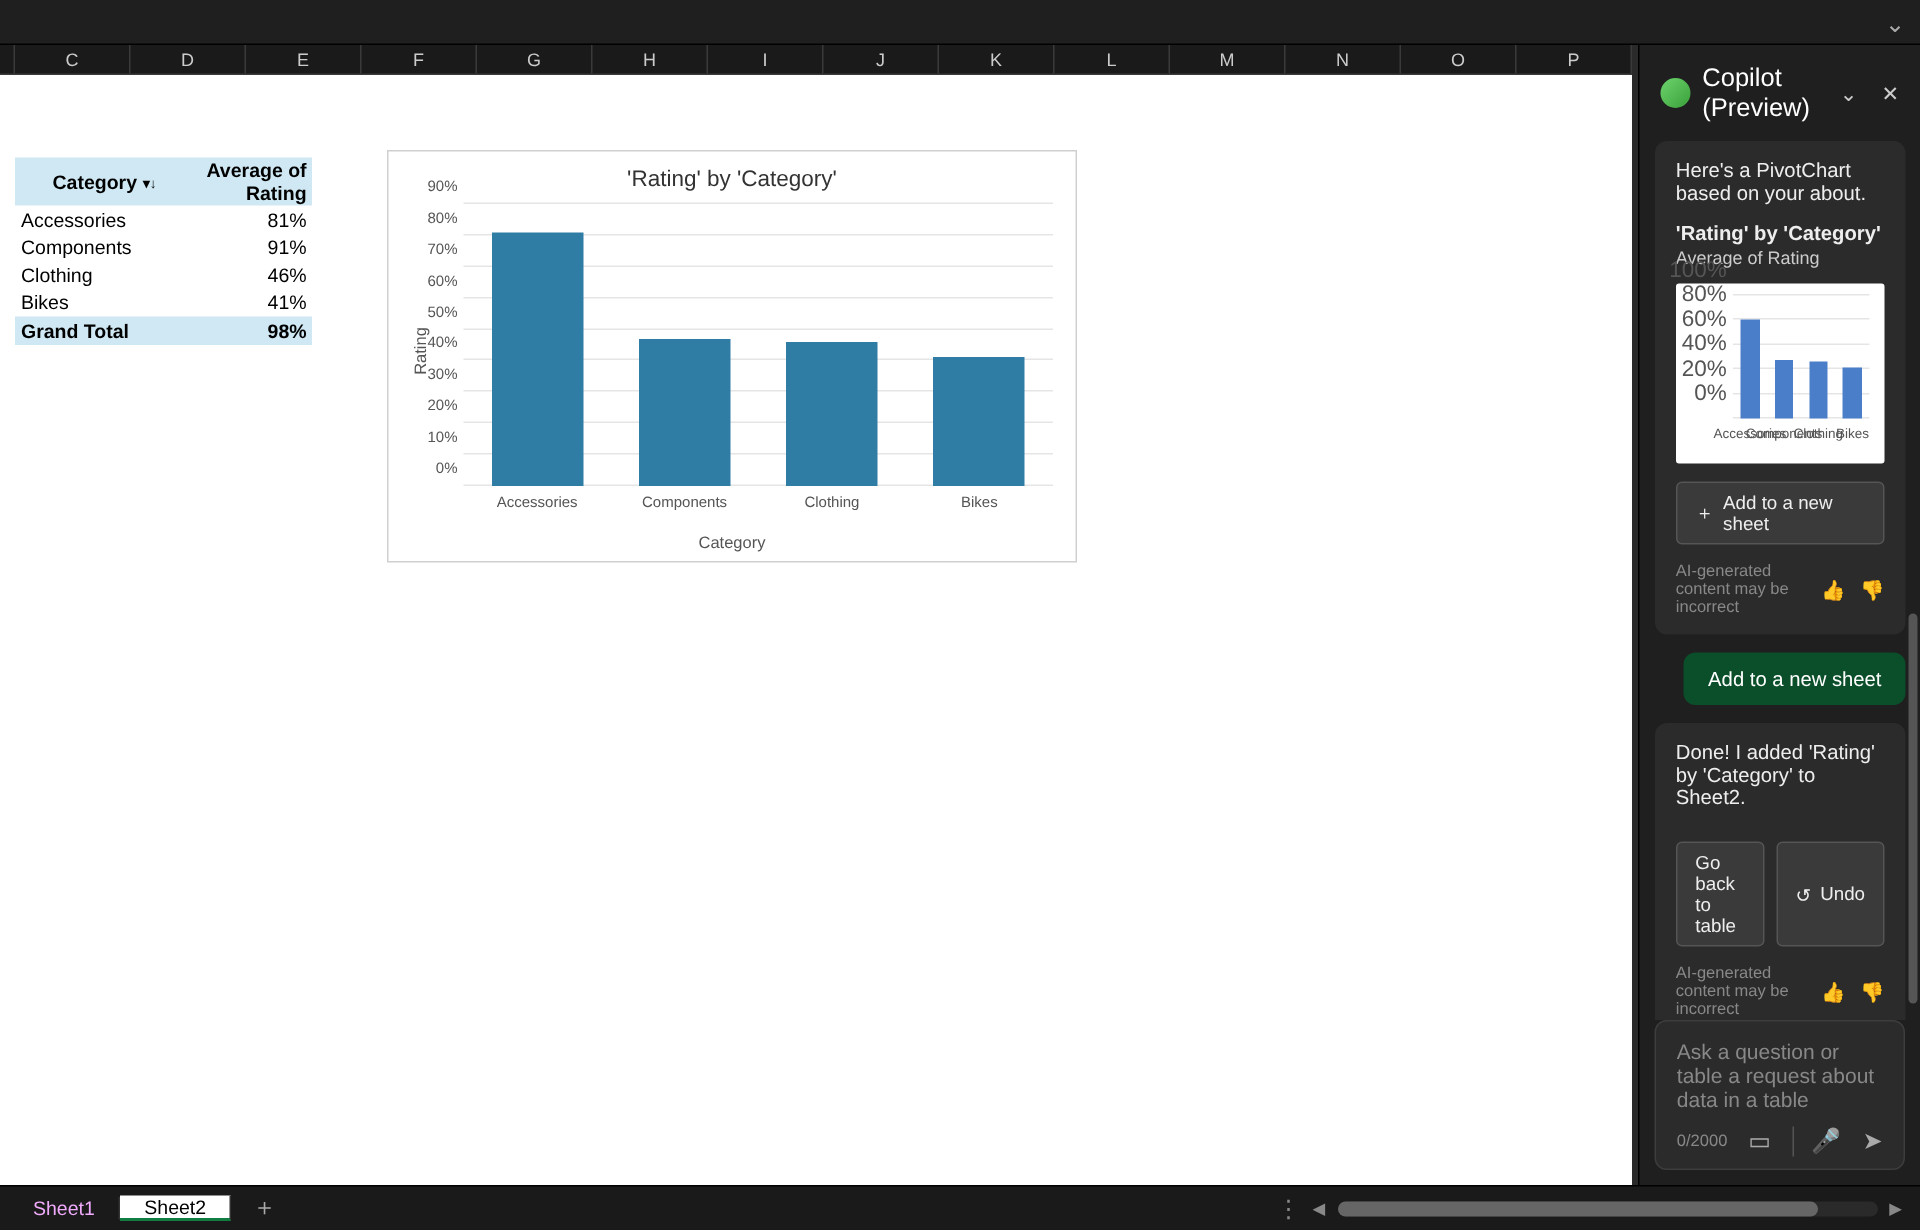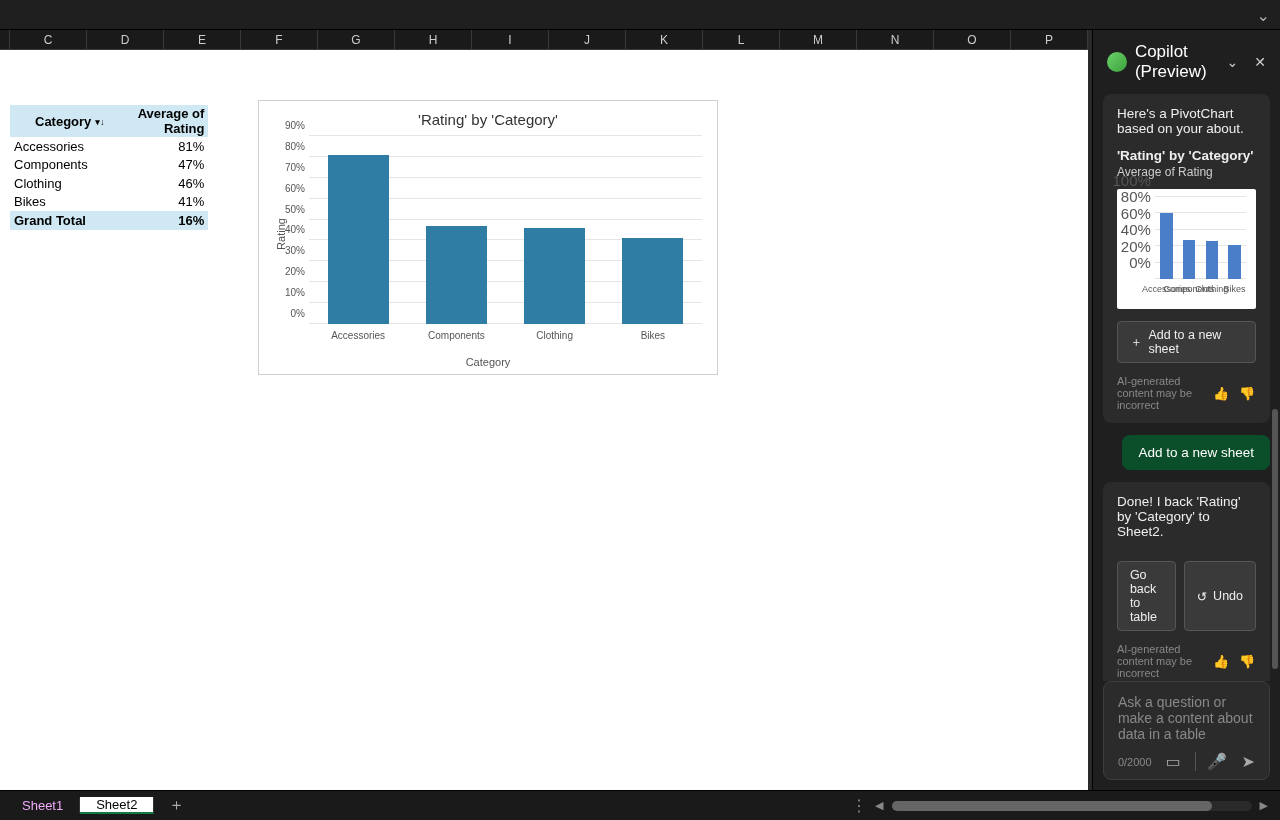--- a/index.html
+++ b/index.html
@@ -120,35 +120,35 @@
             <th class="val">Average of Rating</th>
           </tr>
           </tbody>
             <tbody id="pivot-rows">
               <tr>
                 <td>Accessories</td>
                 <td class="val">81%</td>
               </tr>
               <tr>
                 <td>Components</td>
-                <td class="val">47%</td>
+                <td class="val">91%</td>
               </tr>
               <tr>
                 <td>Clothing</td>
                 <td class="val">46%</td>
               </tr>
               <tr>
                 <td>Bikes</td>
                 <td class="val">41%</td>
               </tr>
             </tbody>
           <tbody>
               <tr class="gt">
             <td>Grand Total</td>
-            <td class="val">16%</td>
+            <td class="val">98%</td>
           </tr>
         </tbody>
           </table>
       </div>
 
       <div class="chart-box">
         <div class="chart-title">'Rating' by 'Category'</div>
         <div class="yaxis-label">Rating</div>
         <div class="xaxis-label">Category</div>
         <div class="chart-plot" id="chart-plot">
@@ -237,21 +237,21 @@
           <span class="thumb-icons">
             <span>👍</span>
             <span>👎</span>
           </span>
         </div>
       </div>
 
       <div class="user-msg">Add to a new sheet</div>
 
       <div class="bubble">
-        <div>Done! I back 'Rating' by 'Category' to Sheet2.</div>
+        <div>Done! I added 'Rating' by 'Category' to Sheet2.</div>
         <div class="btn-row">
           <div class="btn">
               <span>Go back to table</span>
             </div>
           <div class="btn">
             <span>↺</span>
             <span>Undo</span>
           </div>
         </div>
         <div class="disclaimer">
@@ -261,21 +261,21 @@
             <span>👍</span>
             <span>👎</span>
           </span>
         </div>
       </div>
 
       <div class="cp-scroll"></div>
     </div>
 
     <div class="prompt-box">
-      <div class="ph">Ask a question or make a content about data in a table</div>
+      <div class="ph">Ask a question or table a request about data in a table</div>
       <div class="prompt-foot">
         <span class="count">0/2000</span>
         <span class="picon">▭</span>
         <span class="picon" style="border-left:1px solid #555;padding-left:12px;">🎤</span>
         <span class="picon">➤</span>
       </div>
     </div>
   </div>
 </div>
 

